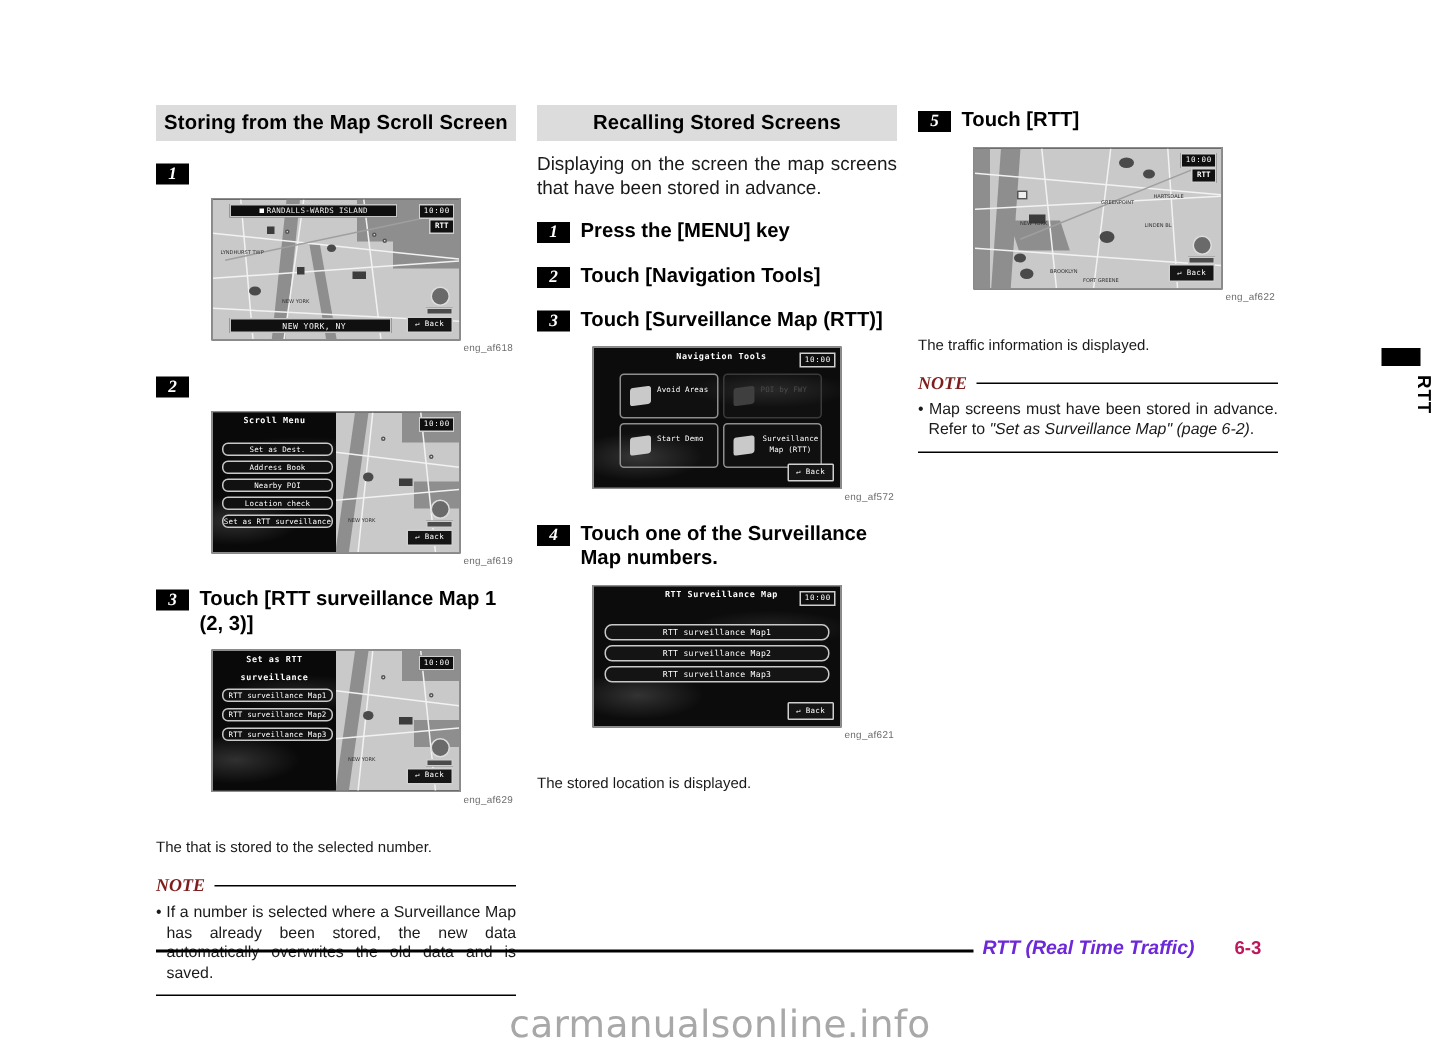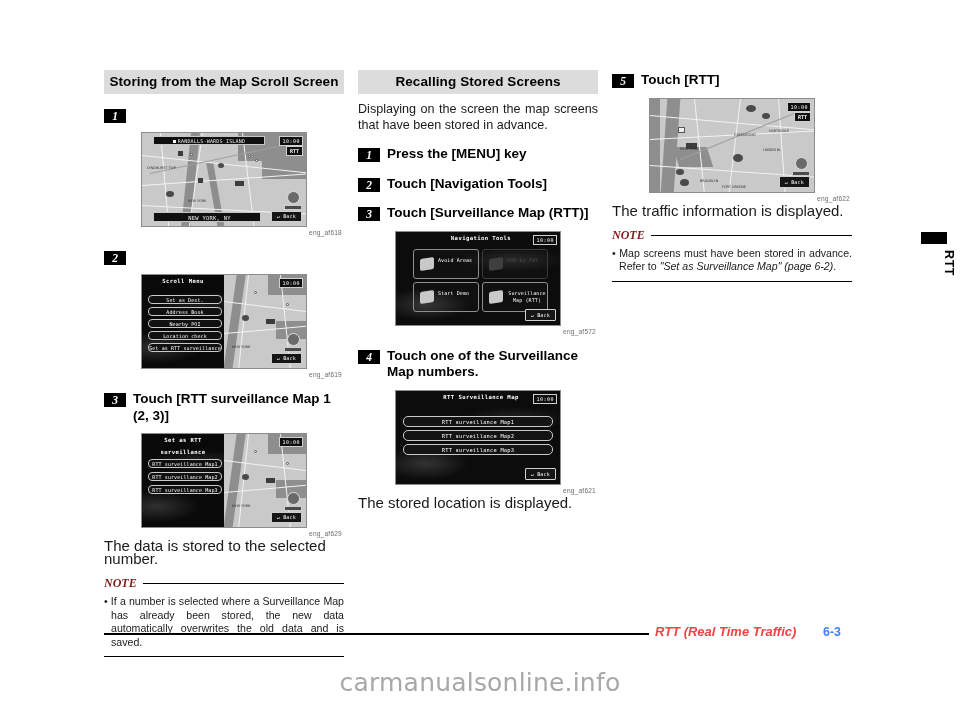--- a/index.html
+++ b/index.html
@@ -53,23 +53,23 @@
   }
 
   .para {
     font-size:12.6px;
     line-height:16px;
     text-align:justify;
     color:#1a1a1a;
     margin-top:7px;
   }
   .caption-under {
-    font-size:15px;
+    font-size:10px;
     line-height:13px;
-    margin-top:2px;
+    margin-top:22px;
     color:#1a1a1a;
   }
 
   
   .fig { margin-top:9px; text-align:center; }
   .fig-id {
     font-size:6.6px; color:#6e6e6e;
     text-align:right; margin-top:2px;
     padding-right:2px;
     letter-spacing:0.2px;
@@ -269,25 +269,25 @@
   }
 
   
   .foot-rule {
     position:absolute; left:104px; top:633px;
     width:545px; height:2.4px; background:#000;
   }
   .foot-title {
     position:absolute; left:655px; top:624px;
     font-size:13px; font-weight:bold; font-style:italic;
-    color:#ef4444;
+    color:#6d28d9;
   }
   .foot-page {
     position:absolute; left:823px; top:625px;
-    font-size:12.4px; font-weight:bold; color:#3b82f6;
+    font-size:12.4px; font-weight:bold; color:#be185d;
   }
   .watermark {
     position:absolute; left:0; right:0; top:668px;
     text-align:center;
     font-size:25px; color:#a8a8a8;
     letter-spacing:0.2px;
     font-family:"DejaVu Sans", sans-serif;
   }
 </style>
 </head>
@@ -407,21 +407,21 @@
           <div class="mbtn" style="top:51px;">RTT surveillance Map3</div>
         </div>
         <div class="scr-clock">10:00</div>
         <div class="compass"></div>
         <div class="scalebar"></div>
         <div class="scr-back"><span class="arr">↵</span> <span>Back</span></div>
       </div>
       <div class="fig-id">eng_af629</div>
     </div>
 
-    <div class="caption-under">The data is stored to the selected number.</div>
+    <div class="caption-under">The that is stored to the selected number.</div>
 
     <div class="note">
       <div class="note-hd">
         <span class="lbl">NOTE</span>
         <span class="ln"></span>
       </div>
       <div class="note-body">• If a number is selected where a Surveillance Map has already been stored, the new data automatically overwrites the old data and is saved.</div>
       <div class="note-rule"></div>
     </div>
   </div>

